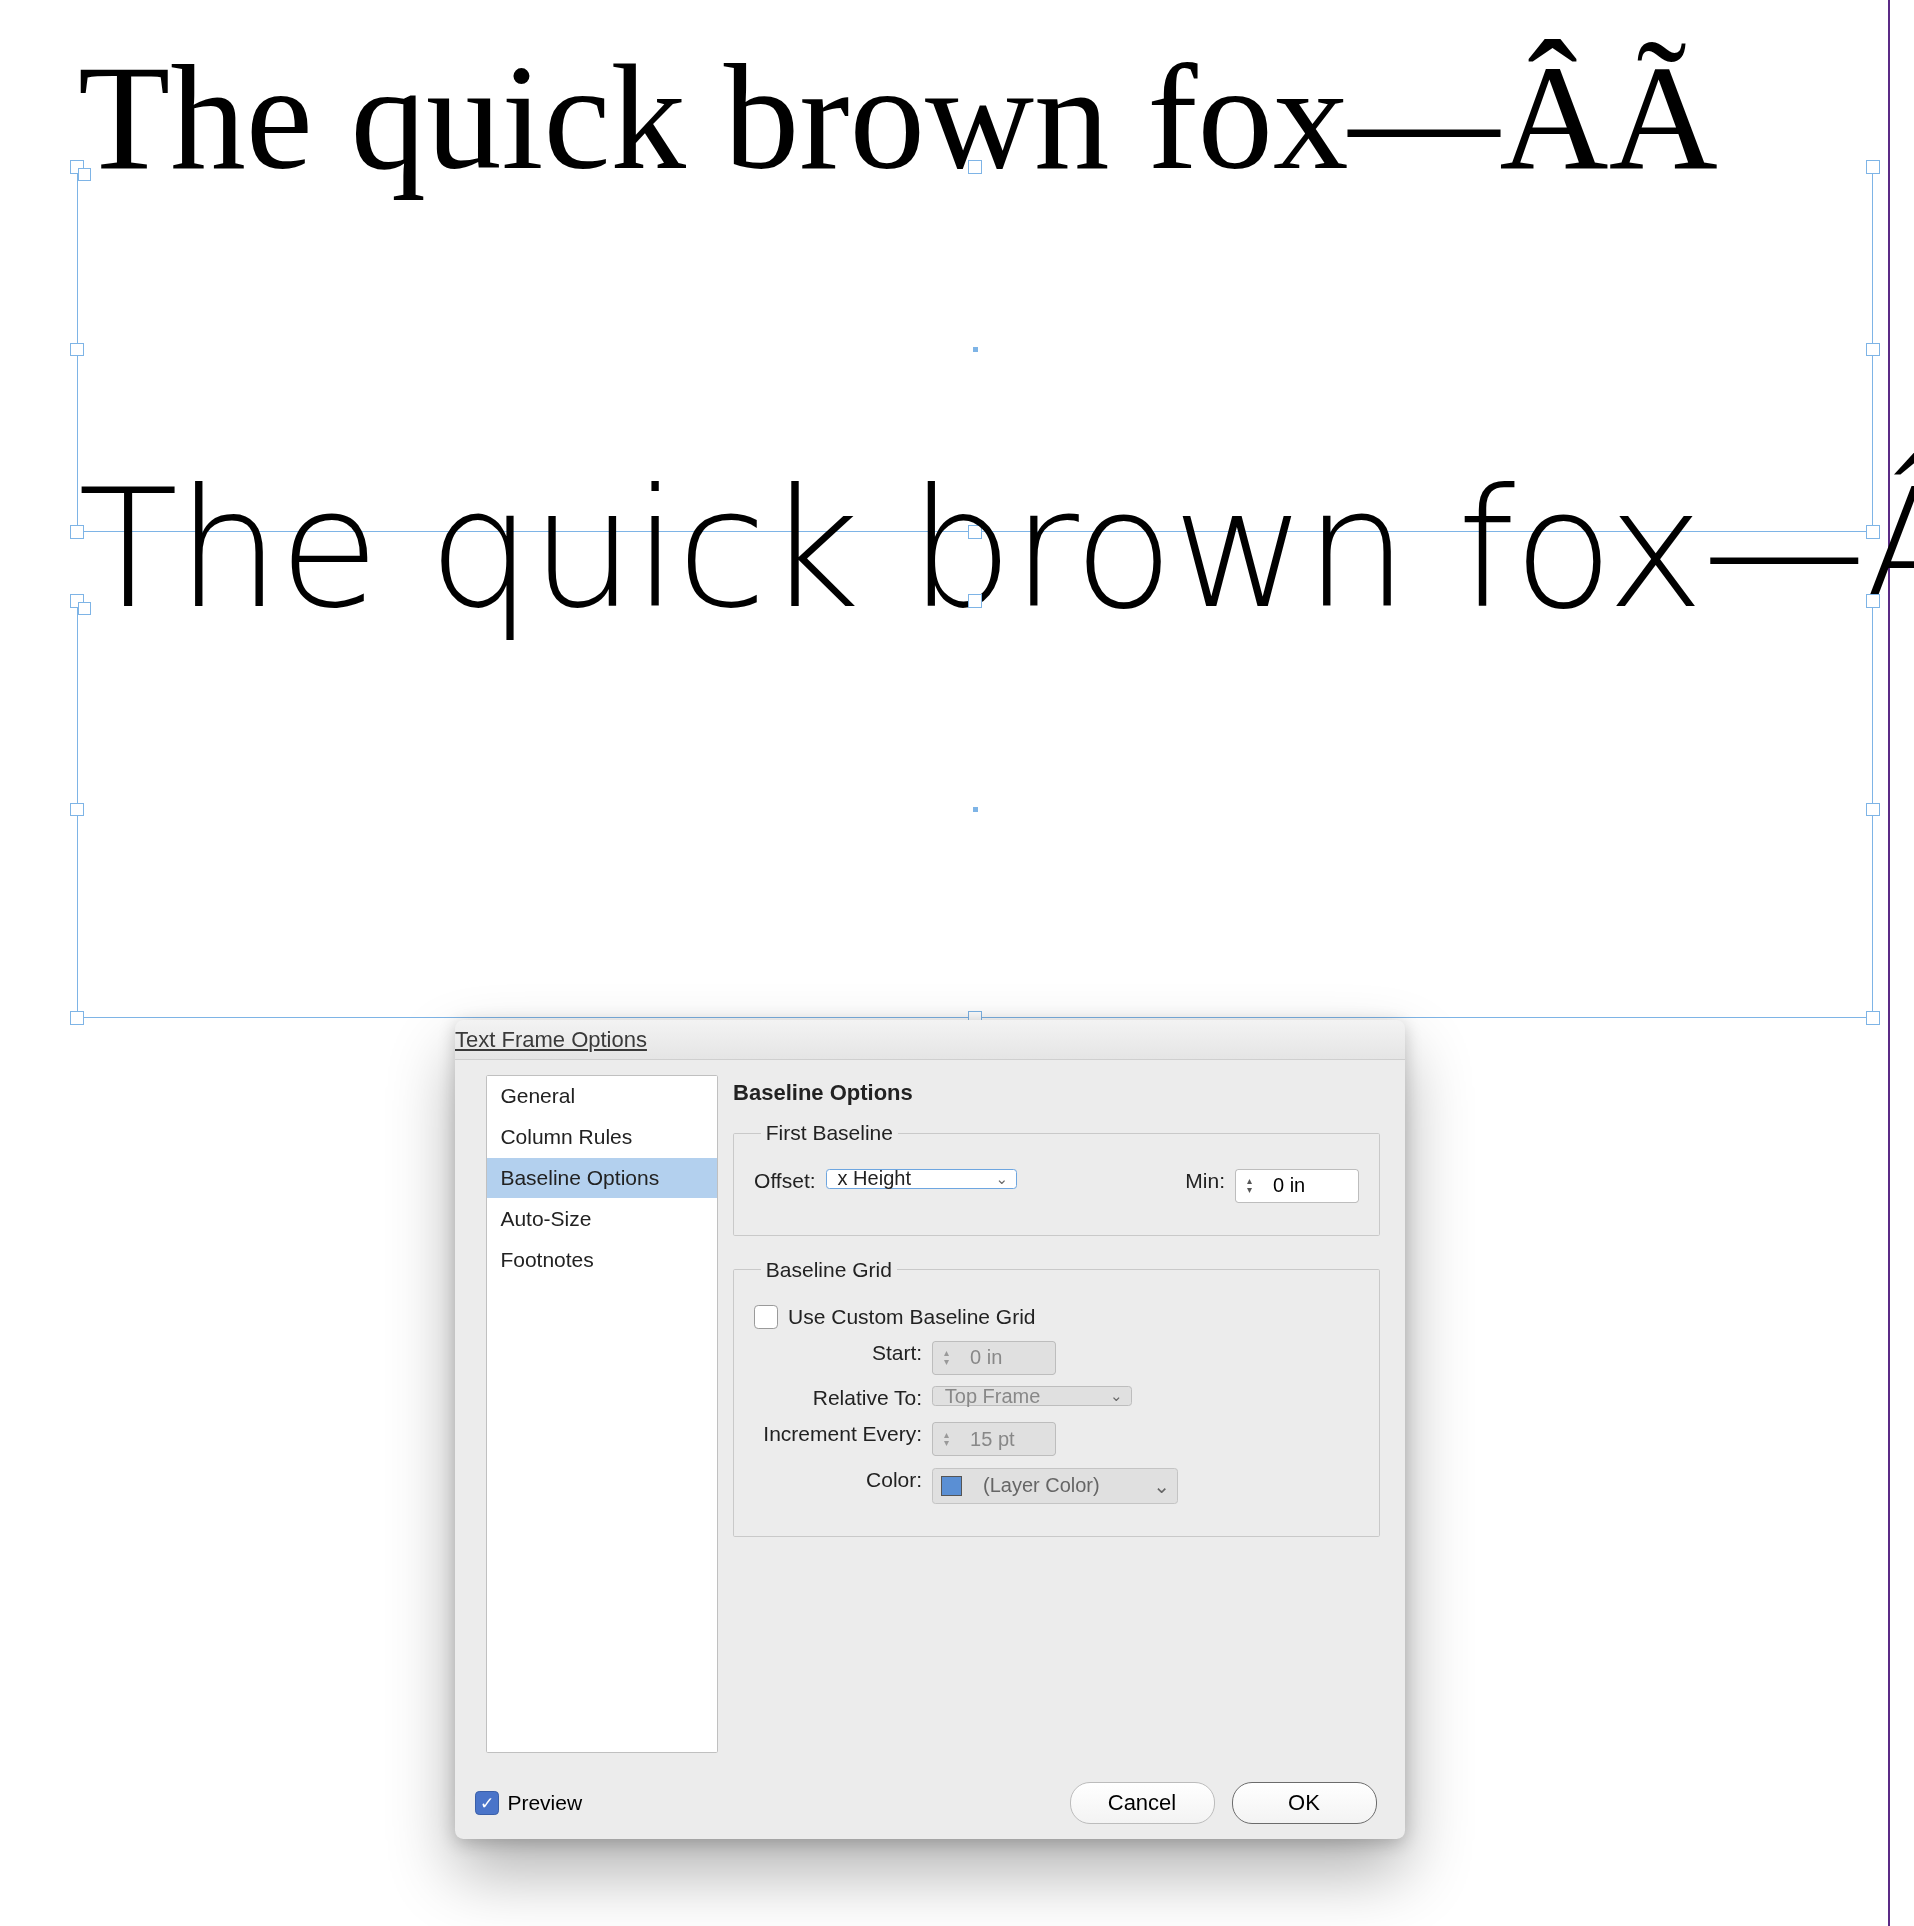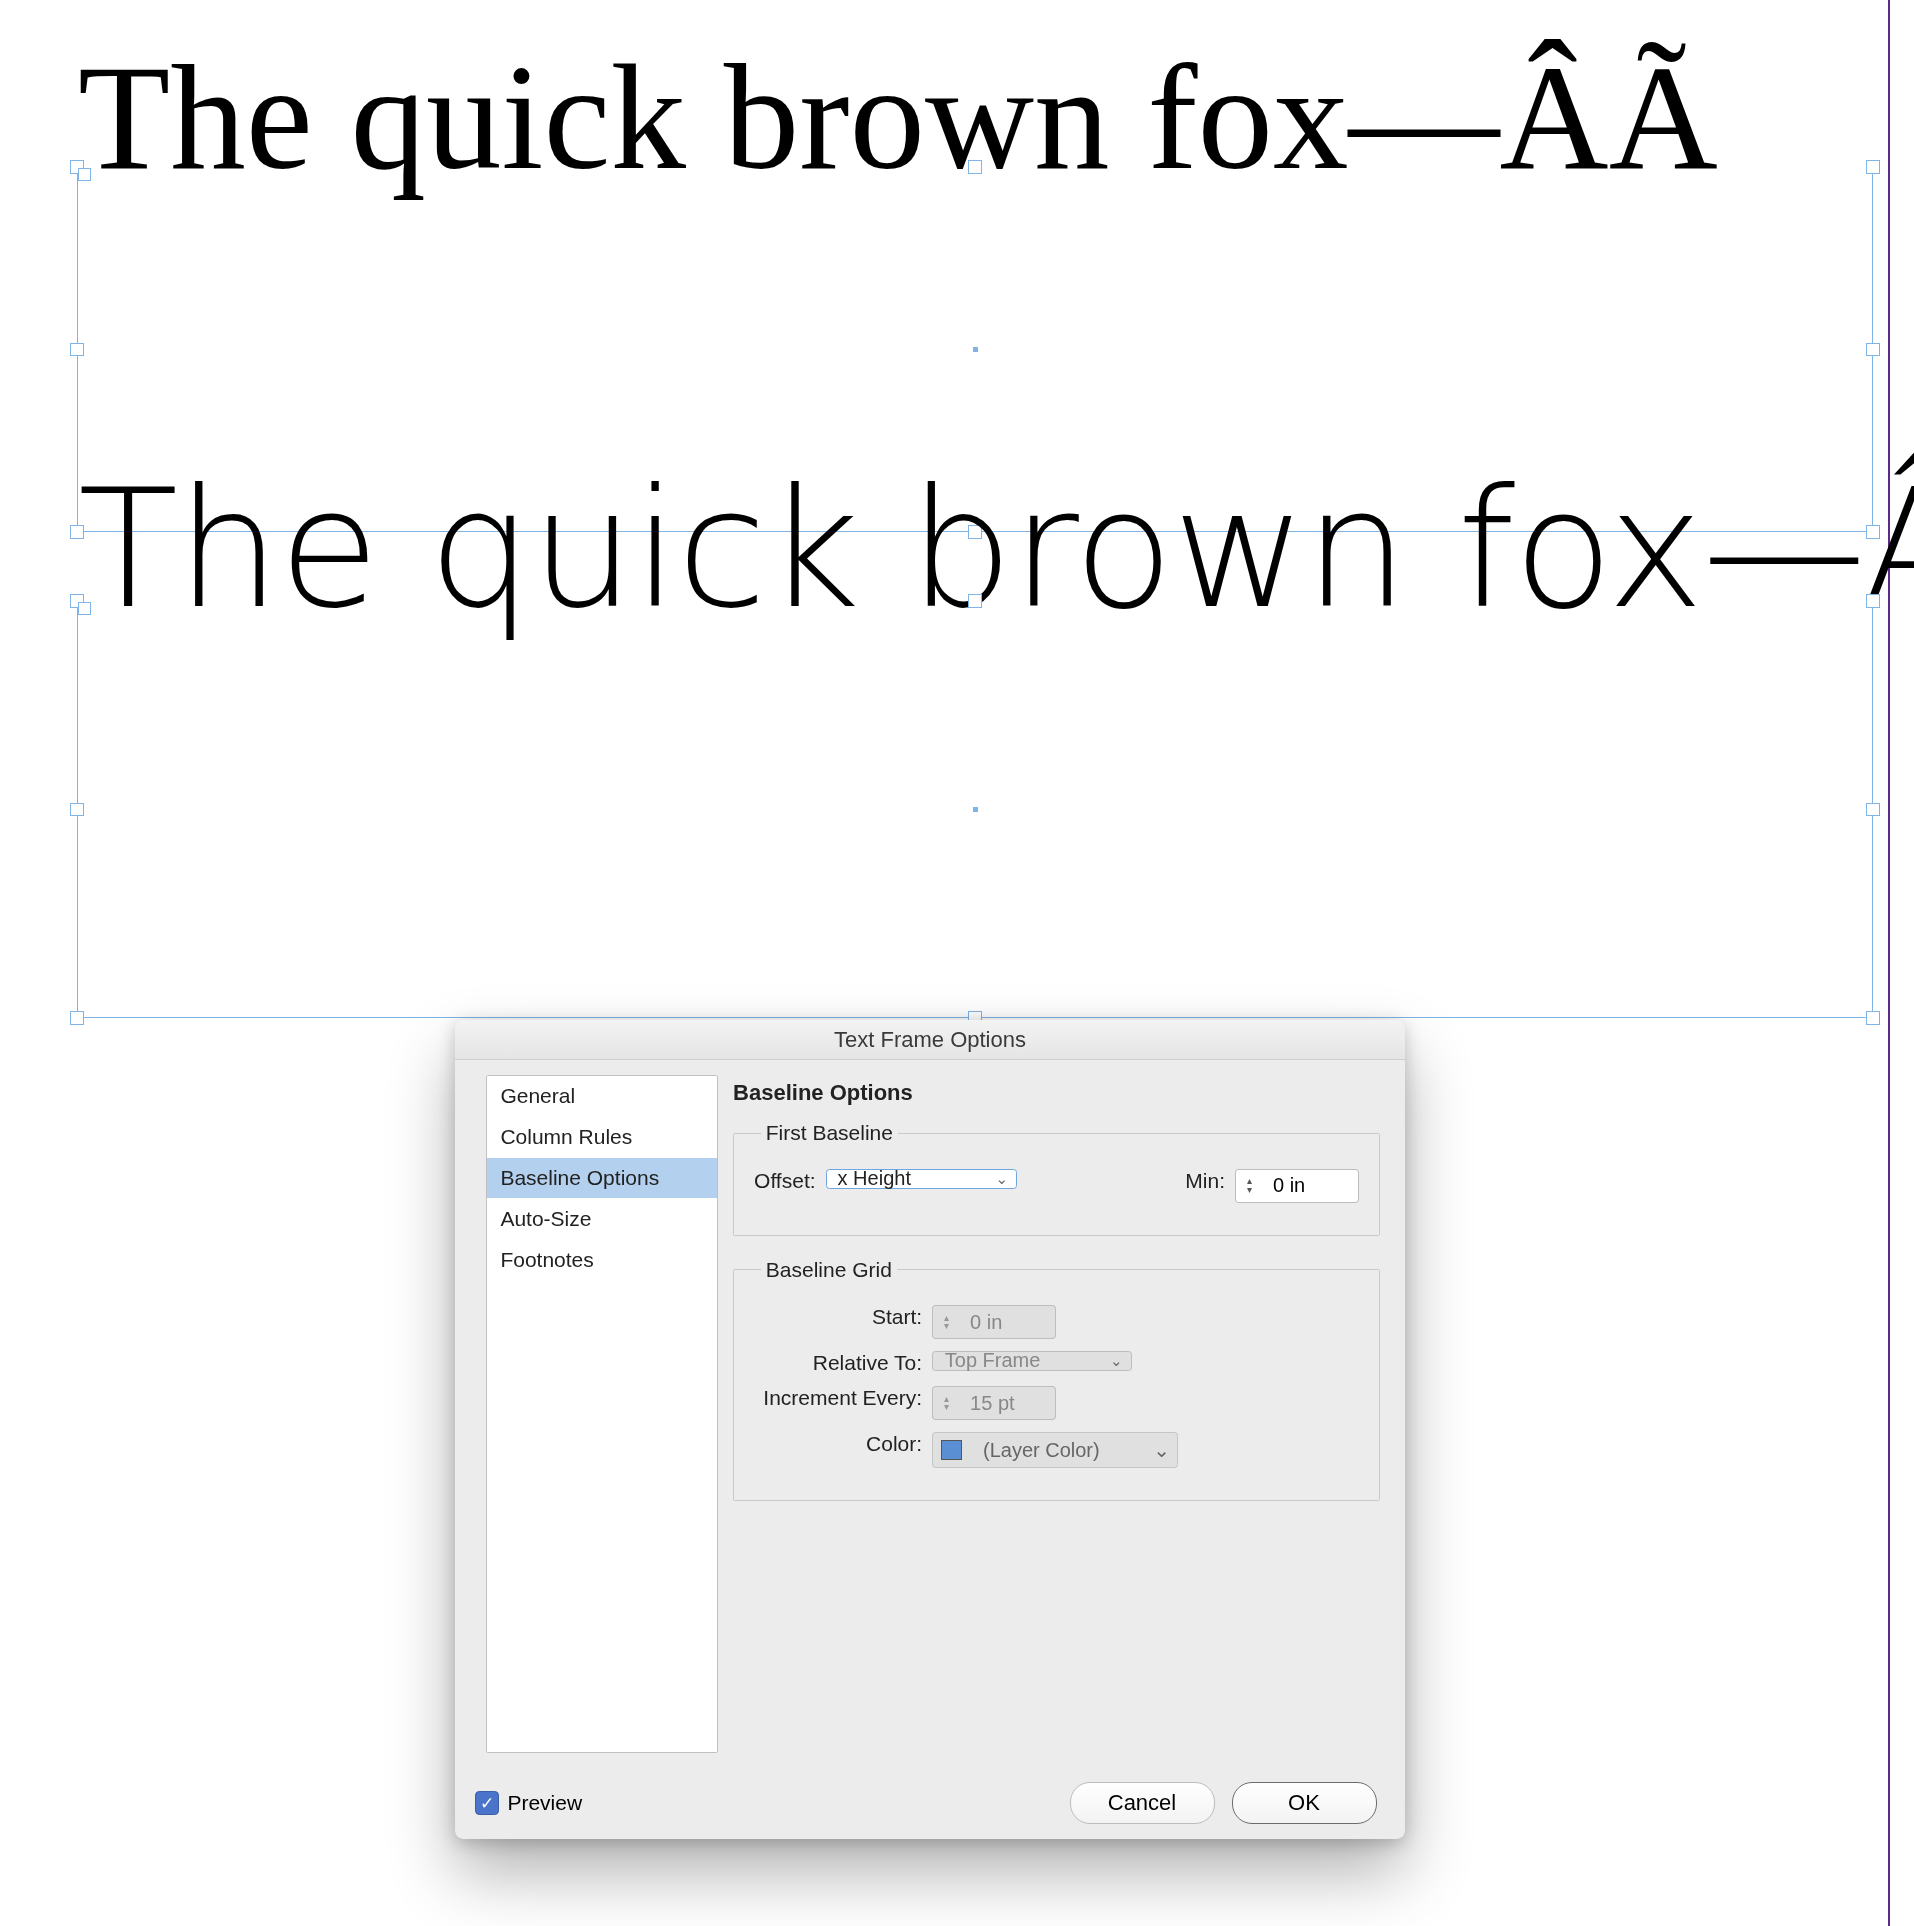--- a/index.html
+++ b/index.html
@@ -106,25 +106,26 @@
     width: 950px;
     height: 819px;
     background: #ececec;
     border-radius: 8.4px;
     box-shadow: 0 34px 67px rgba(0,0,0,0.3), 0 3.4px 17px rgba(0,0,0,0.2);
     overflow: hidden;
   }
   .dialog .titlebar {
     height: 39px;
     line-height: 39px;
-    text-align: center;
+    text-align: left;
     font-size: 22px;
     color: #3a3a3a;
     background: linear-gradient(#f3f3f3, #e5e5e5);
     border-bottom: 0.8px solid #cfcfcf;
+    text-decoration: underline;
   }
   .dialog-body {
     display: flex;
     height: calc(100% - 39px - 72px);
     padding-left: 16px;
   }
   .sidebar {
     width: 232px;
     border: 0.8px solid #c0c0c0;
     margin: 15px 6.7px 15px 15px;
@@ -391,20 +392,26 @@
                 <span>▾</span>
               </div>
             <input value="0 in" style="">
           </div>
         </div>
       </fieldset>
 
       <fieldset class="group">
         <legend>Baseline Grid</legend>
 
+        <div class="row">
+          <label class="checkbox">
+            <span class="box"></span>
+            <span>Use Custom Baseline Grid</span>
+          </label>
+        </div>
 
         <div class="row indent">
           <span class="lab">Start:</span>
           <div class="stepper disabled">
             <div class="arrows">
                 <span>▴</span>
                 <span>▾</span>
               </div>
             <div class="val">0 in</div>
           </div>

